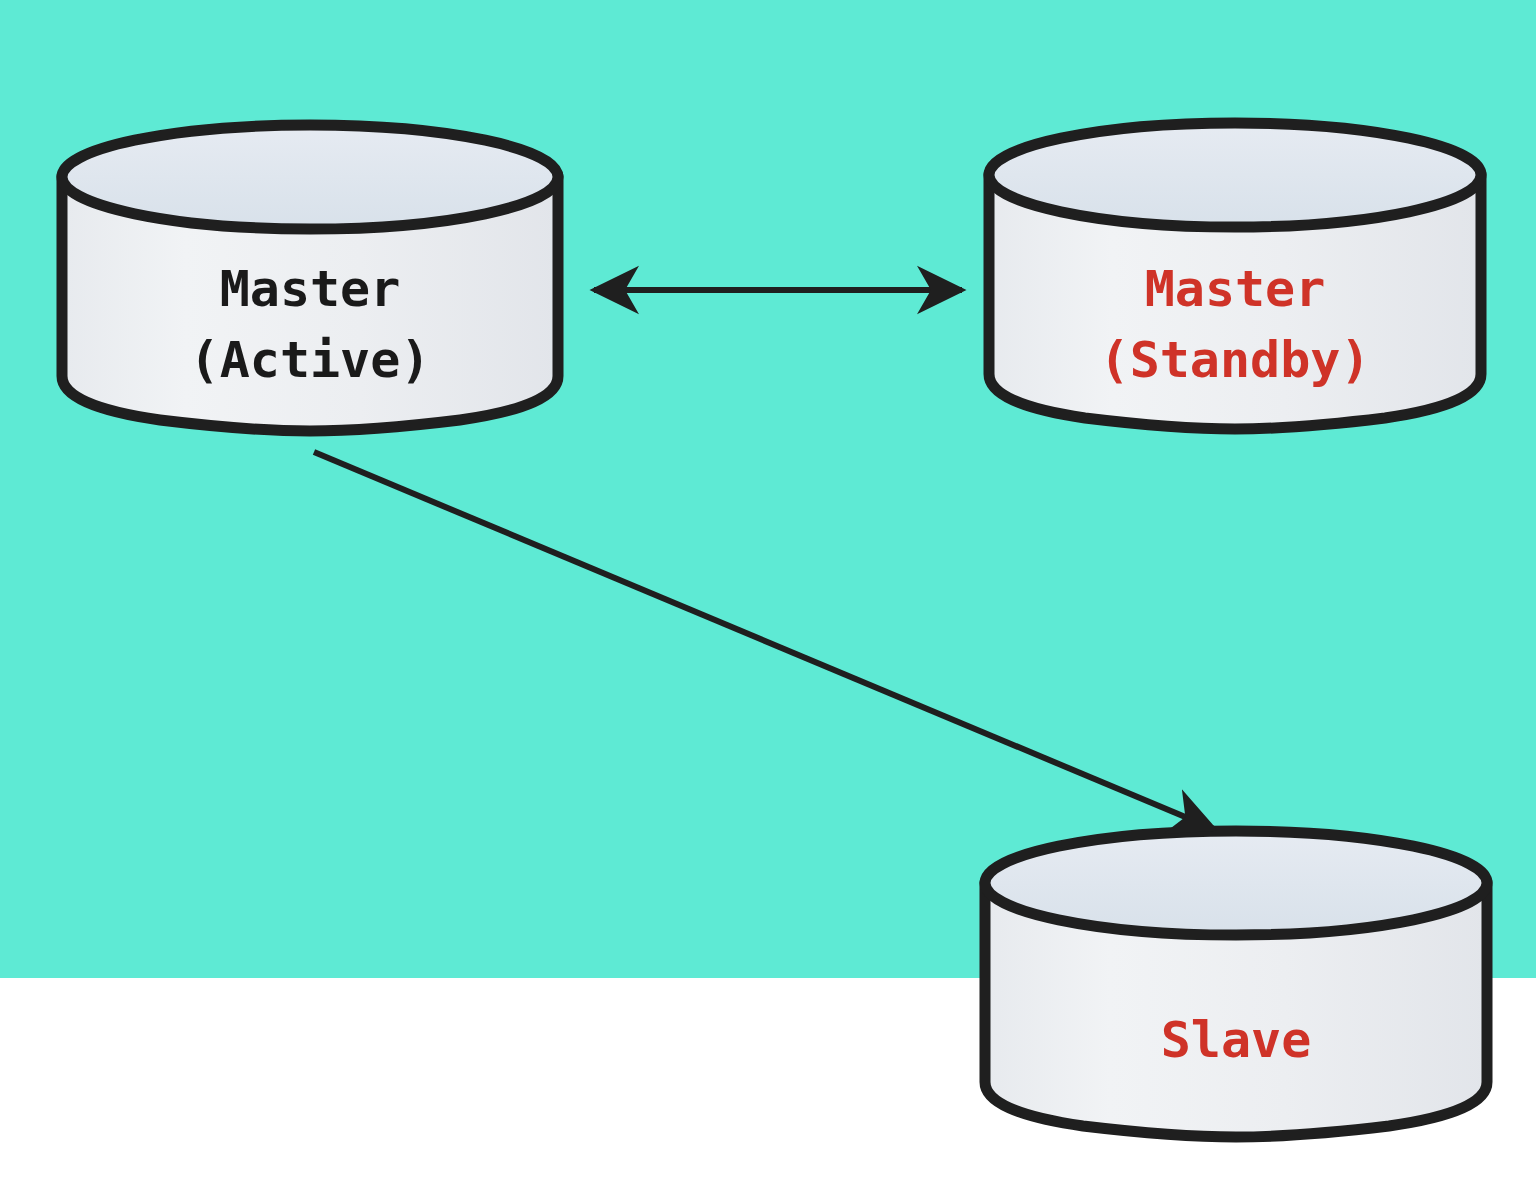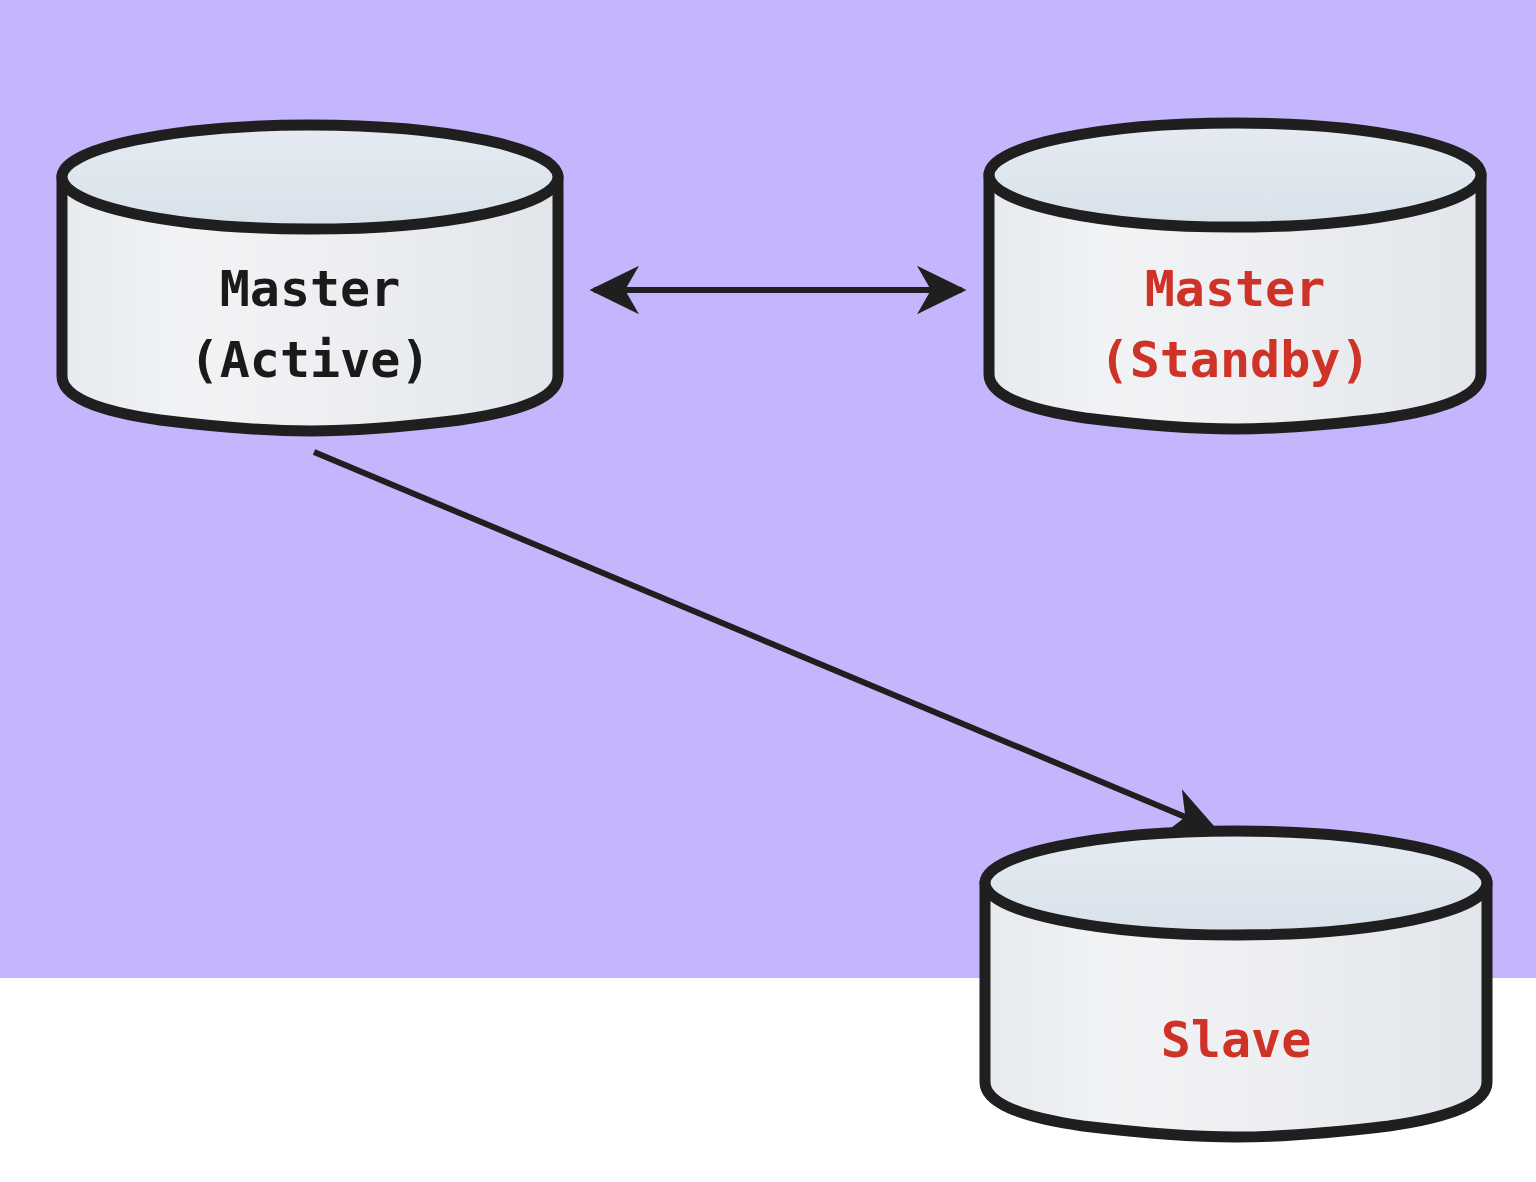--- a/index.html
+++ b/index.html
@@ -13,21 +13,21 @@
     position: relative;
     overflow: hidden;
     font-family: "DejaVu Sans Mono", "Liberation Mono", monospace;
   }
   #diagram-root {
     position: absolute;
     left: 0;
     top: 0;
     width: 1536px;
     height: 978px;
-    background: #c4b5fd;
+    background: #5eead4;
   }
   svg.canvas {
     position: absolute;
     left: 0;
     top: 0;
     width: 1536px;
     height: 1182px;
     display: block;
   }
   .node-label {

